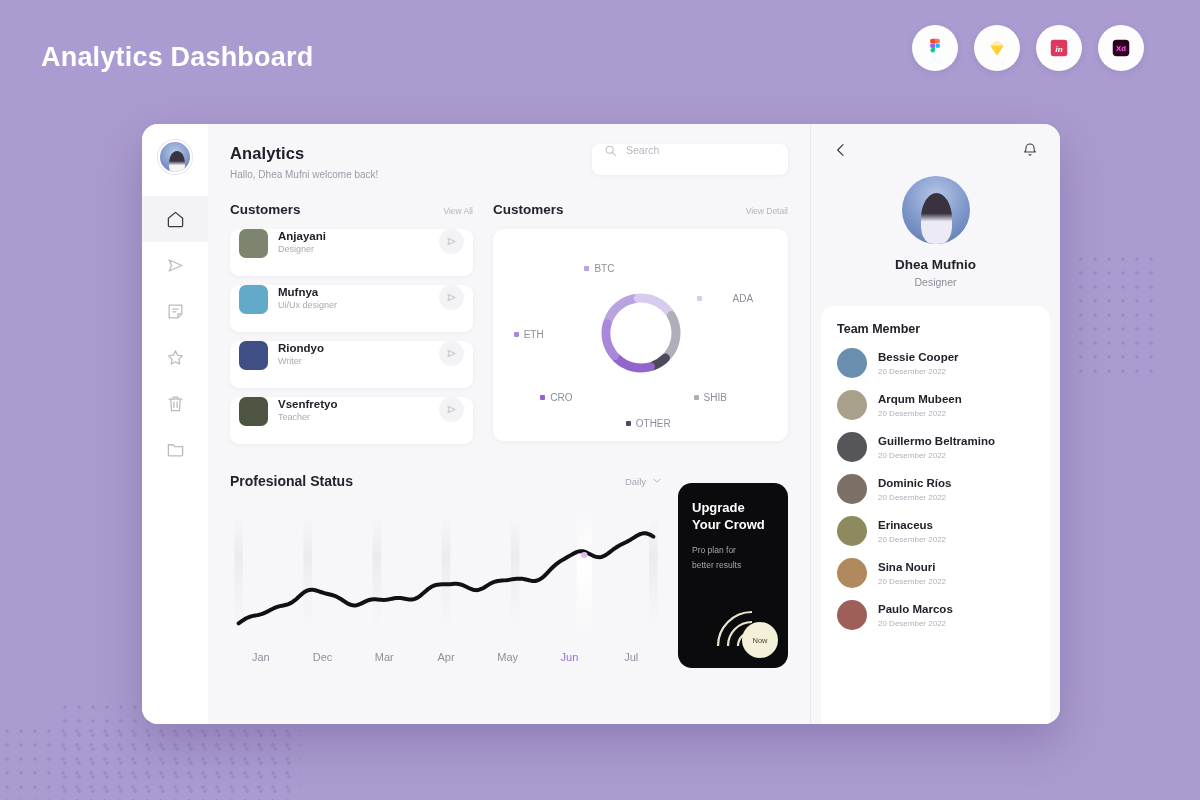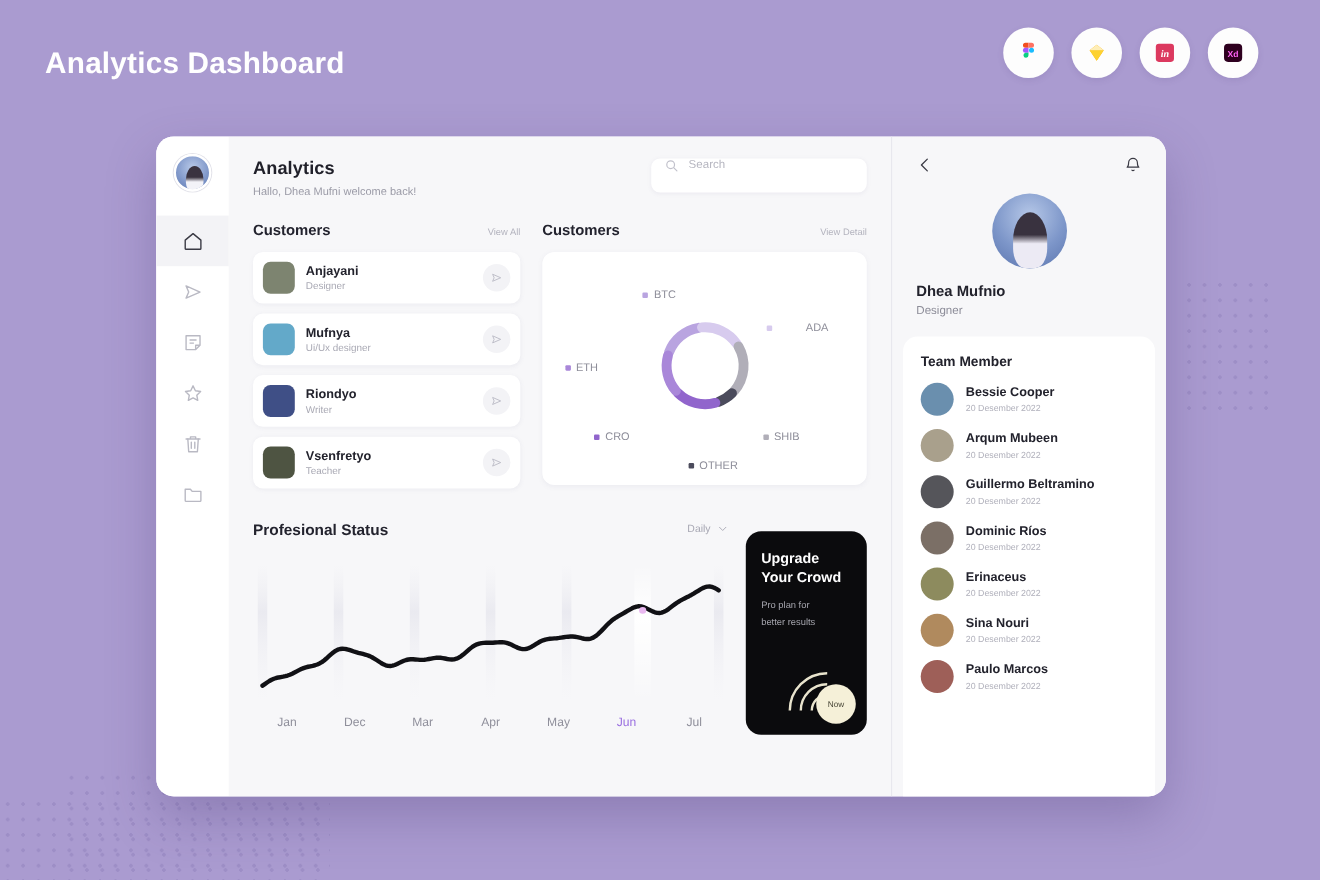--- a/index.html
+++ b/index.html
@@ -114,21 +114,21 @@
   .sec-title { font-size: 13.5px; font-weight: 700; color: #23232e; }
   .sec-link { font-size: 8.5px; color: #b3b3be; cursor: pointer; }
 
   
   #middle { display: flex; gap: 20px; margin-top: 22px; }
   #col-customers { width: 243px; flex: 0 0 243px; }
   #col-chart { flex: 1 1 auto; }
 
   .cust-card {
     height: 47px; background: #fff; border-radius: 9px;
-    display: flex; align-items: center; padding: 0 9px; gap: 10px;
+    display: flex; padding: 0 9px; gap: 10px;
     margin-bottom: 9px;
     box-shadow: 0 1px 4px rgba(120,110,150,.08);
   }
   .cust-av { width: 29px; height: 29px; border-radius: 7px; flex: 0 0 29px; }
   .cust-txt { flex: 1 1 auto; min-width: 0; }
   .cust-name { font-size: 11.5px; font-weight: 700; color: #22222c; line-height: 1.25; }
   .cust-role { font-size: 9px; color: #a9a9b4; margin-top: 1px; }
   .cust-btn {
     width: 25px; height: 25px; border-radius: 50%; background: #f3f3f6;
     display: flex; align-items: center; justify-content: center;
@@ -180,21 +180,21 @@
   
   #right {
     width: 250px; flex: 0 0 250px; background: #f7f7f9;
     border-left: 1px solid #e8e8ee;
     display: flex; flex-direction: column; padding: 0 0 0 0;
   }
   #right-top { padding: 18px 22px 0 22px; }
   #right-bar { display: flex; align-items: center; justify-content: space-between; }
   .ico-btn { color: #3a3a44; cursor: pointer; display:flex; }
   .ico-btn svg { width: 16px; height: 16px; }
-  #profile { margin-top: 18px; }
+  #profile { text-align: center; margin-top: 18px; }
   #profile-av {
     width: 68px; height: 68px; border-radius: 50%; margin: 0 auto;
     background: radial-gradient(circle at 50% 30%, #b6c8e8 0%, #7d96c9 55%, #5a74ae 100%);
     position: relative; overflow: hidden;
   }
   #profile-av::after {
     content:''; position:absolute; left:19px; top:17px; width:31px; height:51px;
     border-radius: 50% 50% 36% 36%;
     background: linear-gradient(180deg,#39323f 0%, #39323f 40%, #eceaf4 56%, #eceaf4 100%);
   }

